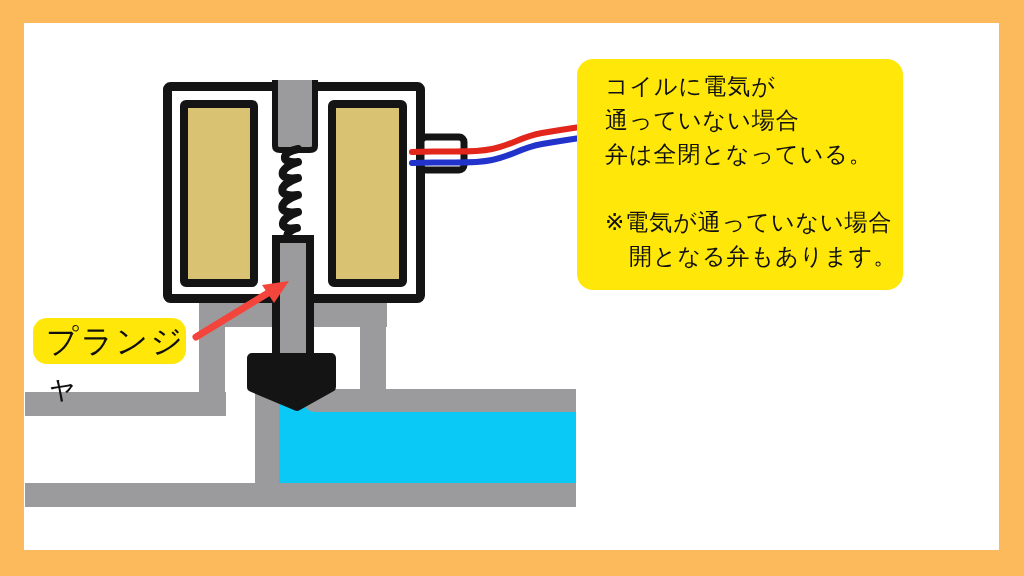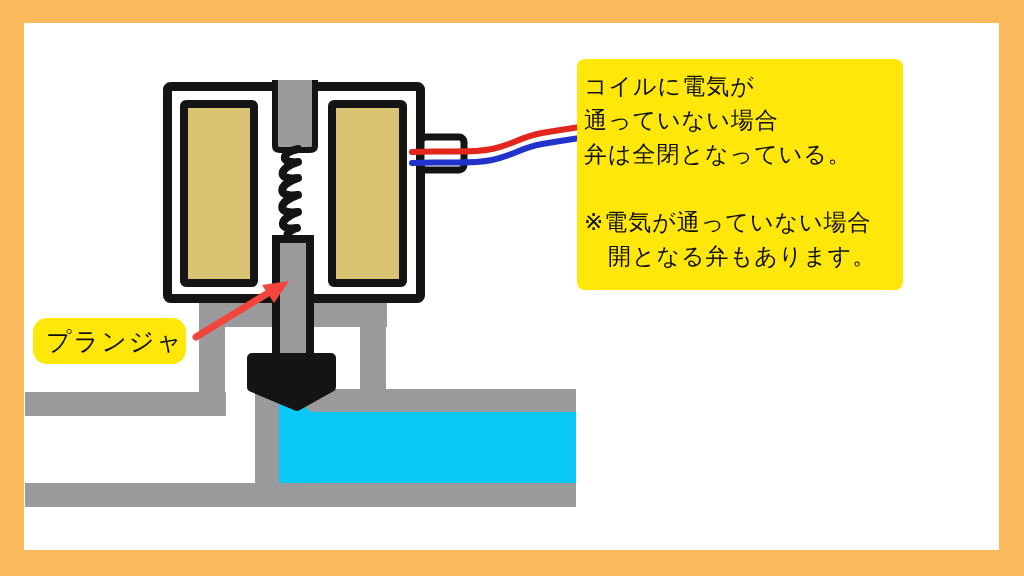--- a/index.html
+++ b/index.html
@@ -8,29 +8,29 @@
     background:#FCBA5C;
     font-family:"Liberation Sans","DejaVu Sans",sans-serif;
   }
   .canvas{
     position:absolute;left:24px;top:23px;width:975px;height:527px;
     background:#ffffff;
   }
   svg.diagram{position:absolute;left:0;top:0;width:1024px;height:576px;}
   .note-box{
     position:absolute;left:577px;top:59px;width:326px;height:231px;
-    background:#FFE70A;border-radius:8px;box-sizing:border-box;
-    padding:10px 0 0 7px;
+    background:#FFE70A;border-radius:16px;box-sizing:border-box;
+    padding:10px 0 0 28px;
     font-size:23px;line-height:34px;letter-spacing:1px;
     color:#101010;white-space:pre-line;
   }
   .plunger-label{
     position:absolute;left:33px;top:318px;width:153px;height:46px;
     background:#FFE70A;border-radius:14px;box-sizing:border-box;
-    padding-left:13px;font-size:25px;line-height:46px;letter-spacing:2px;
+    padding-left:13px;font-size:32px;line-height:46px;letter-spacing:2px;
     color:#101010;
   }
 </style>
 </head>
 <body>
 
 <div class="canvas"></div>
 
 <svg class="diagram" viewBox="0 0 1024 576">
 

